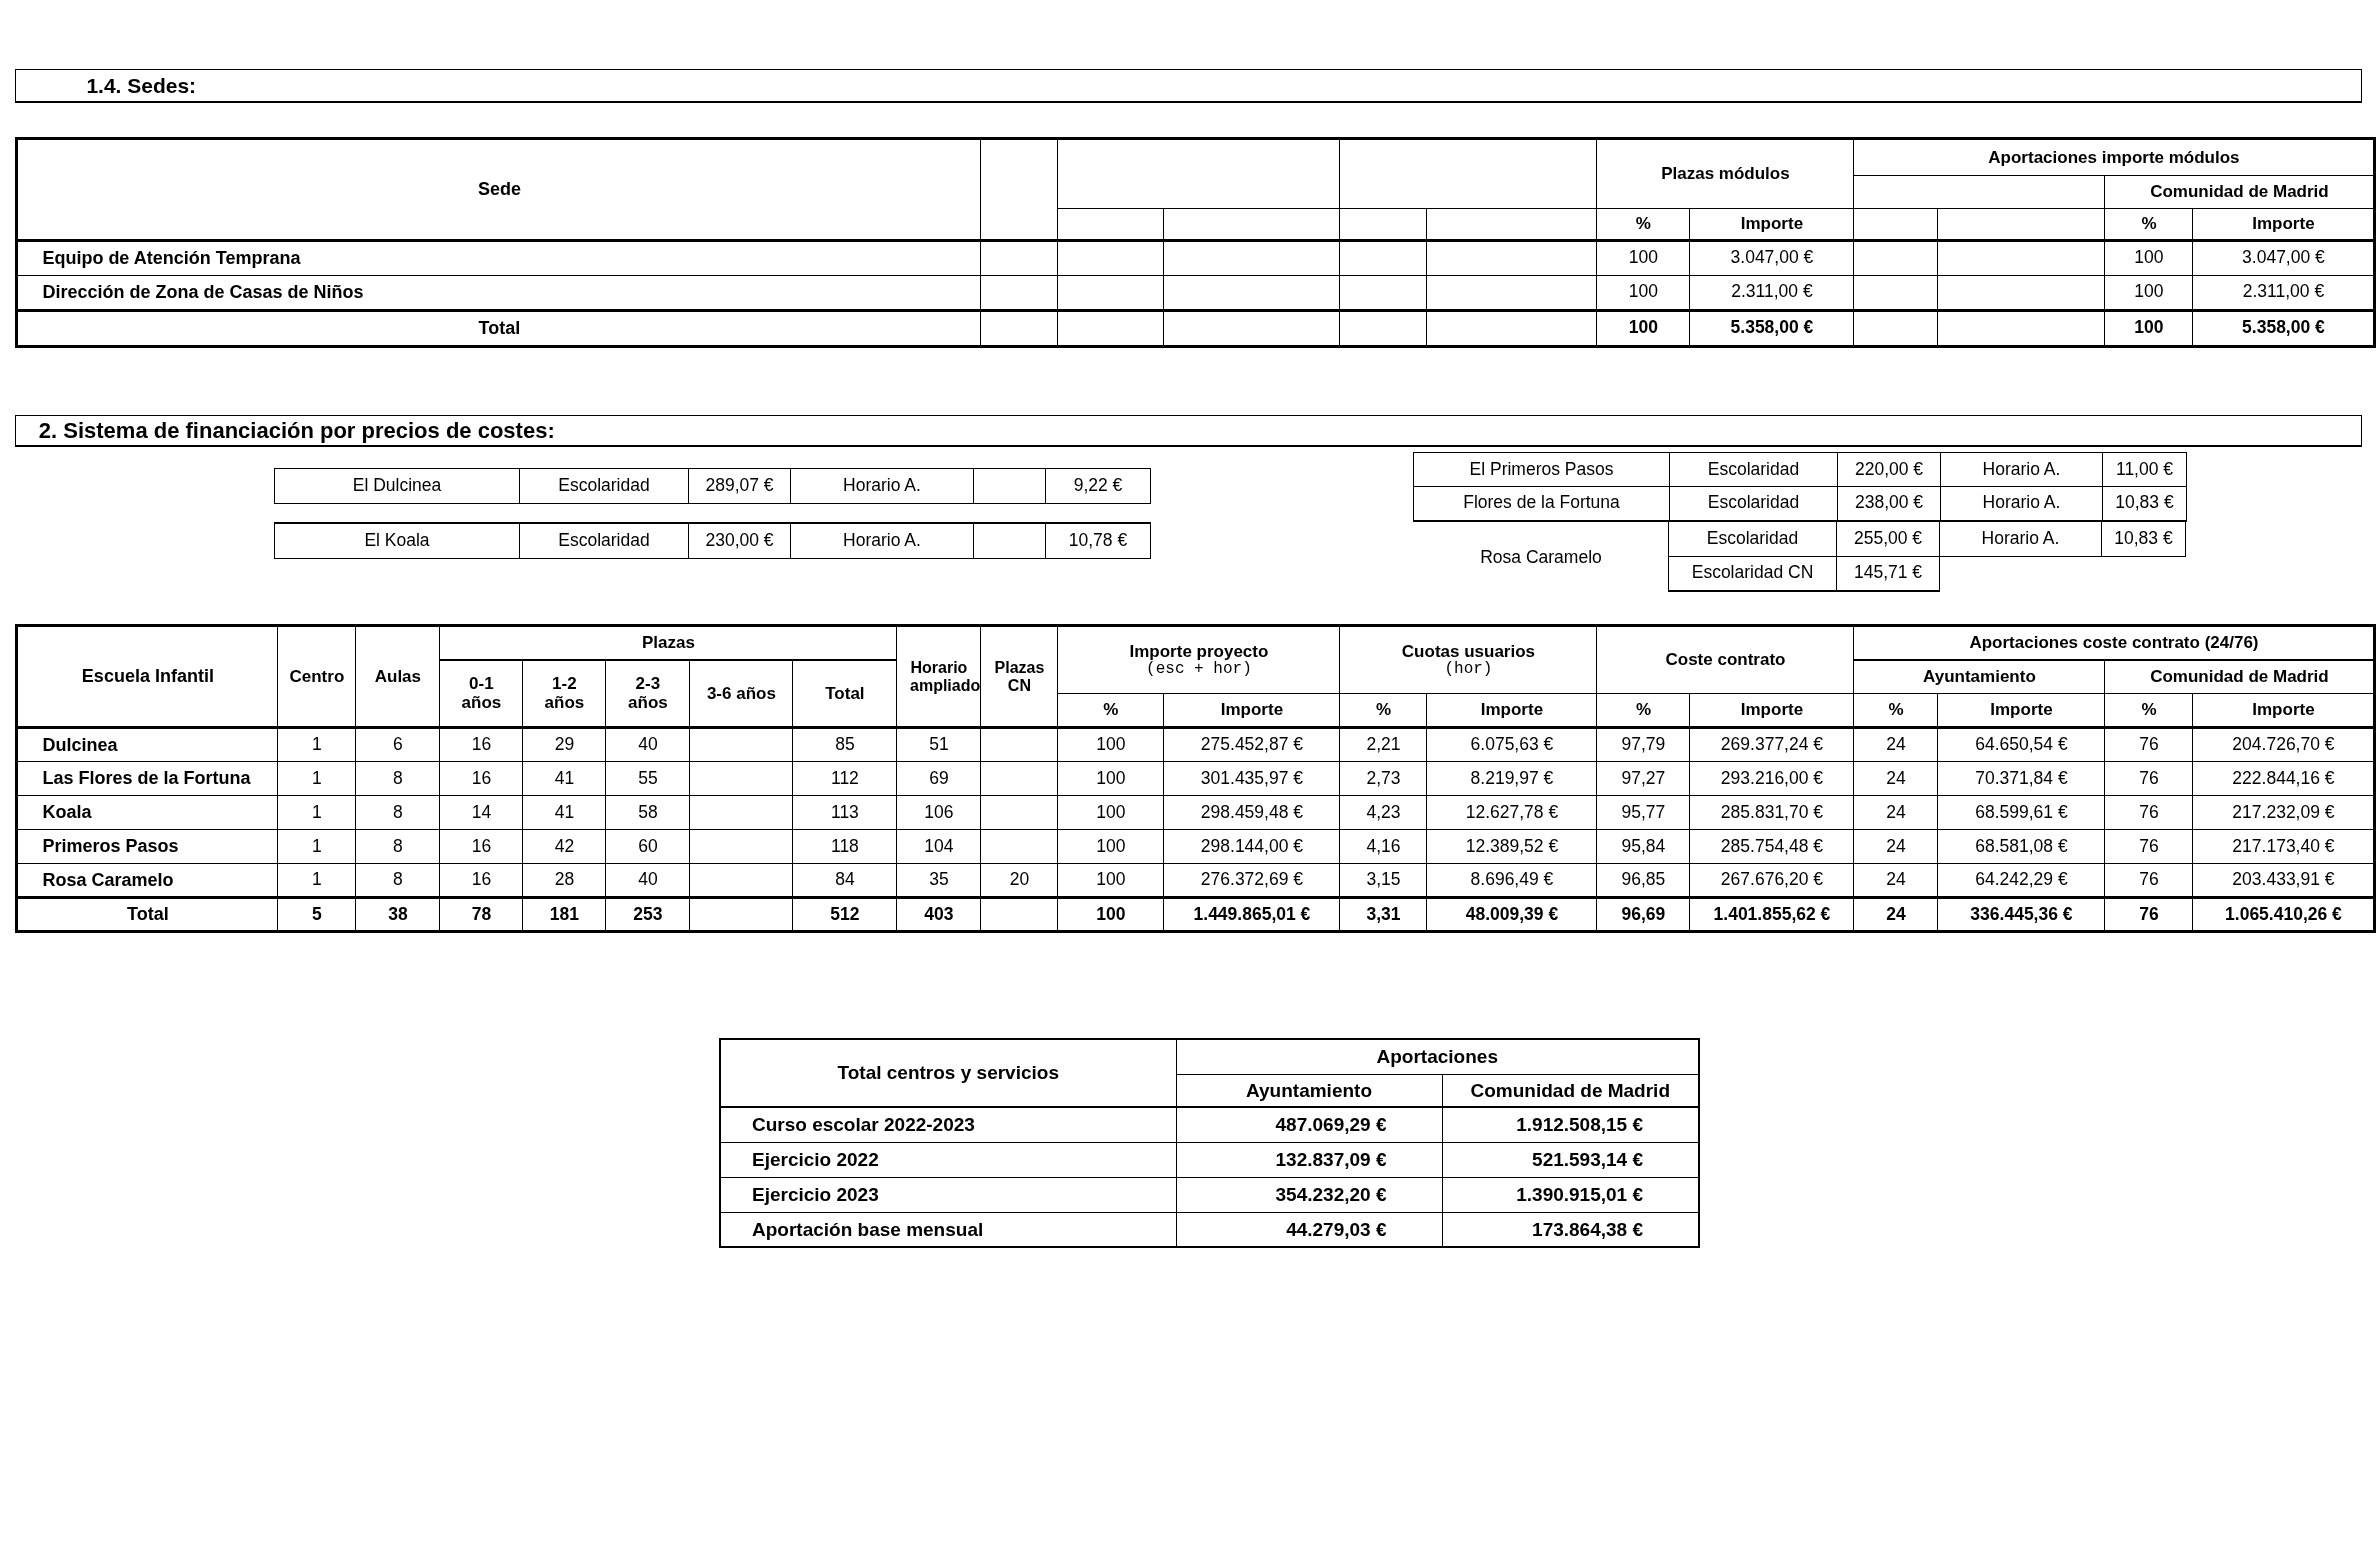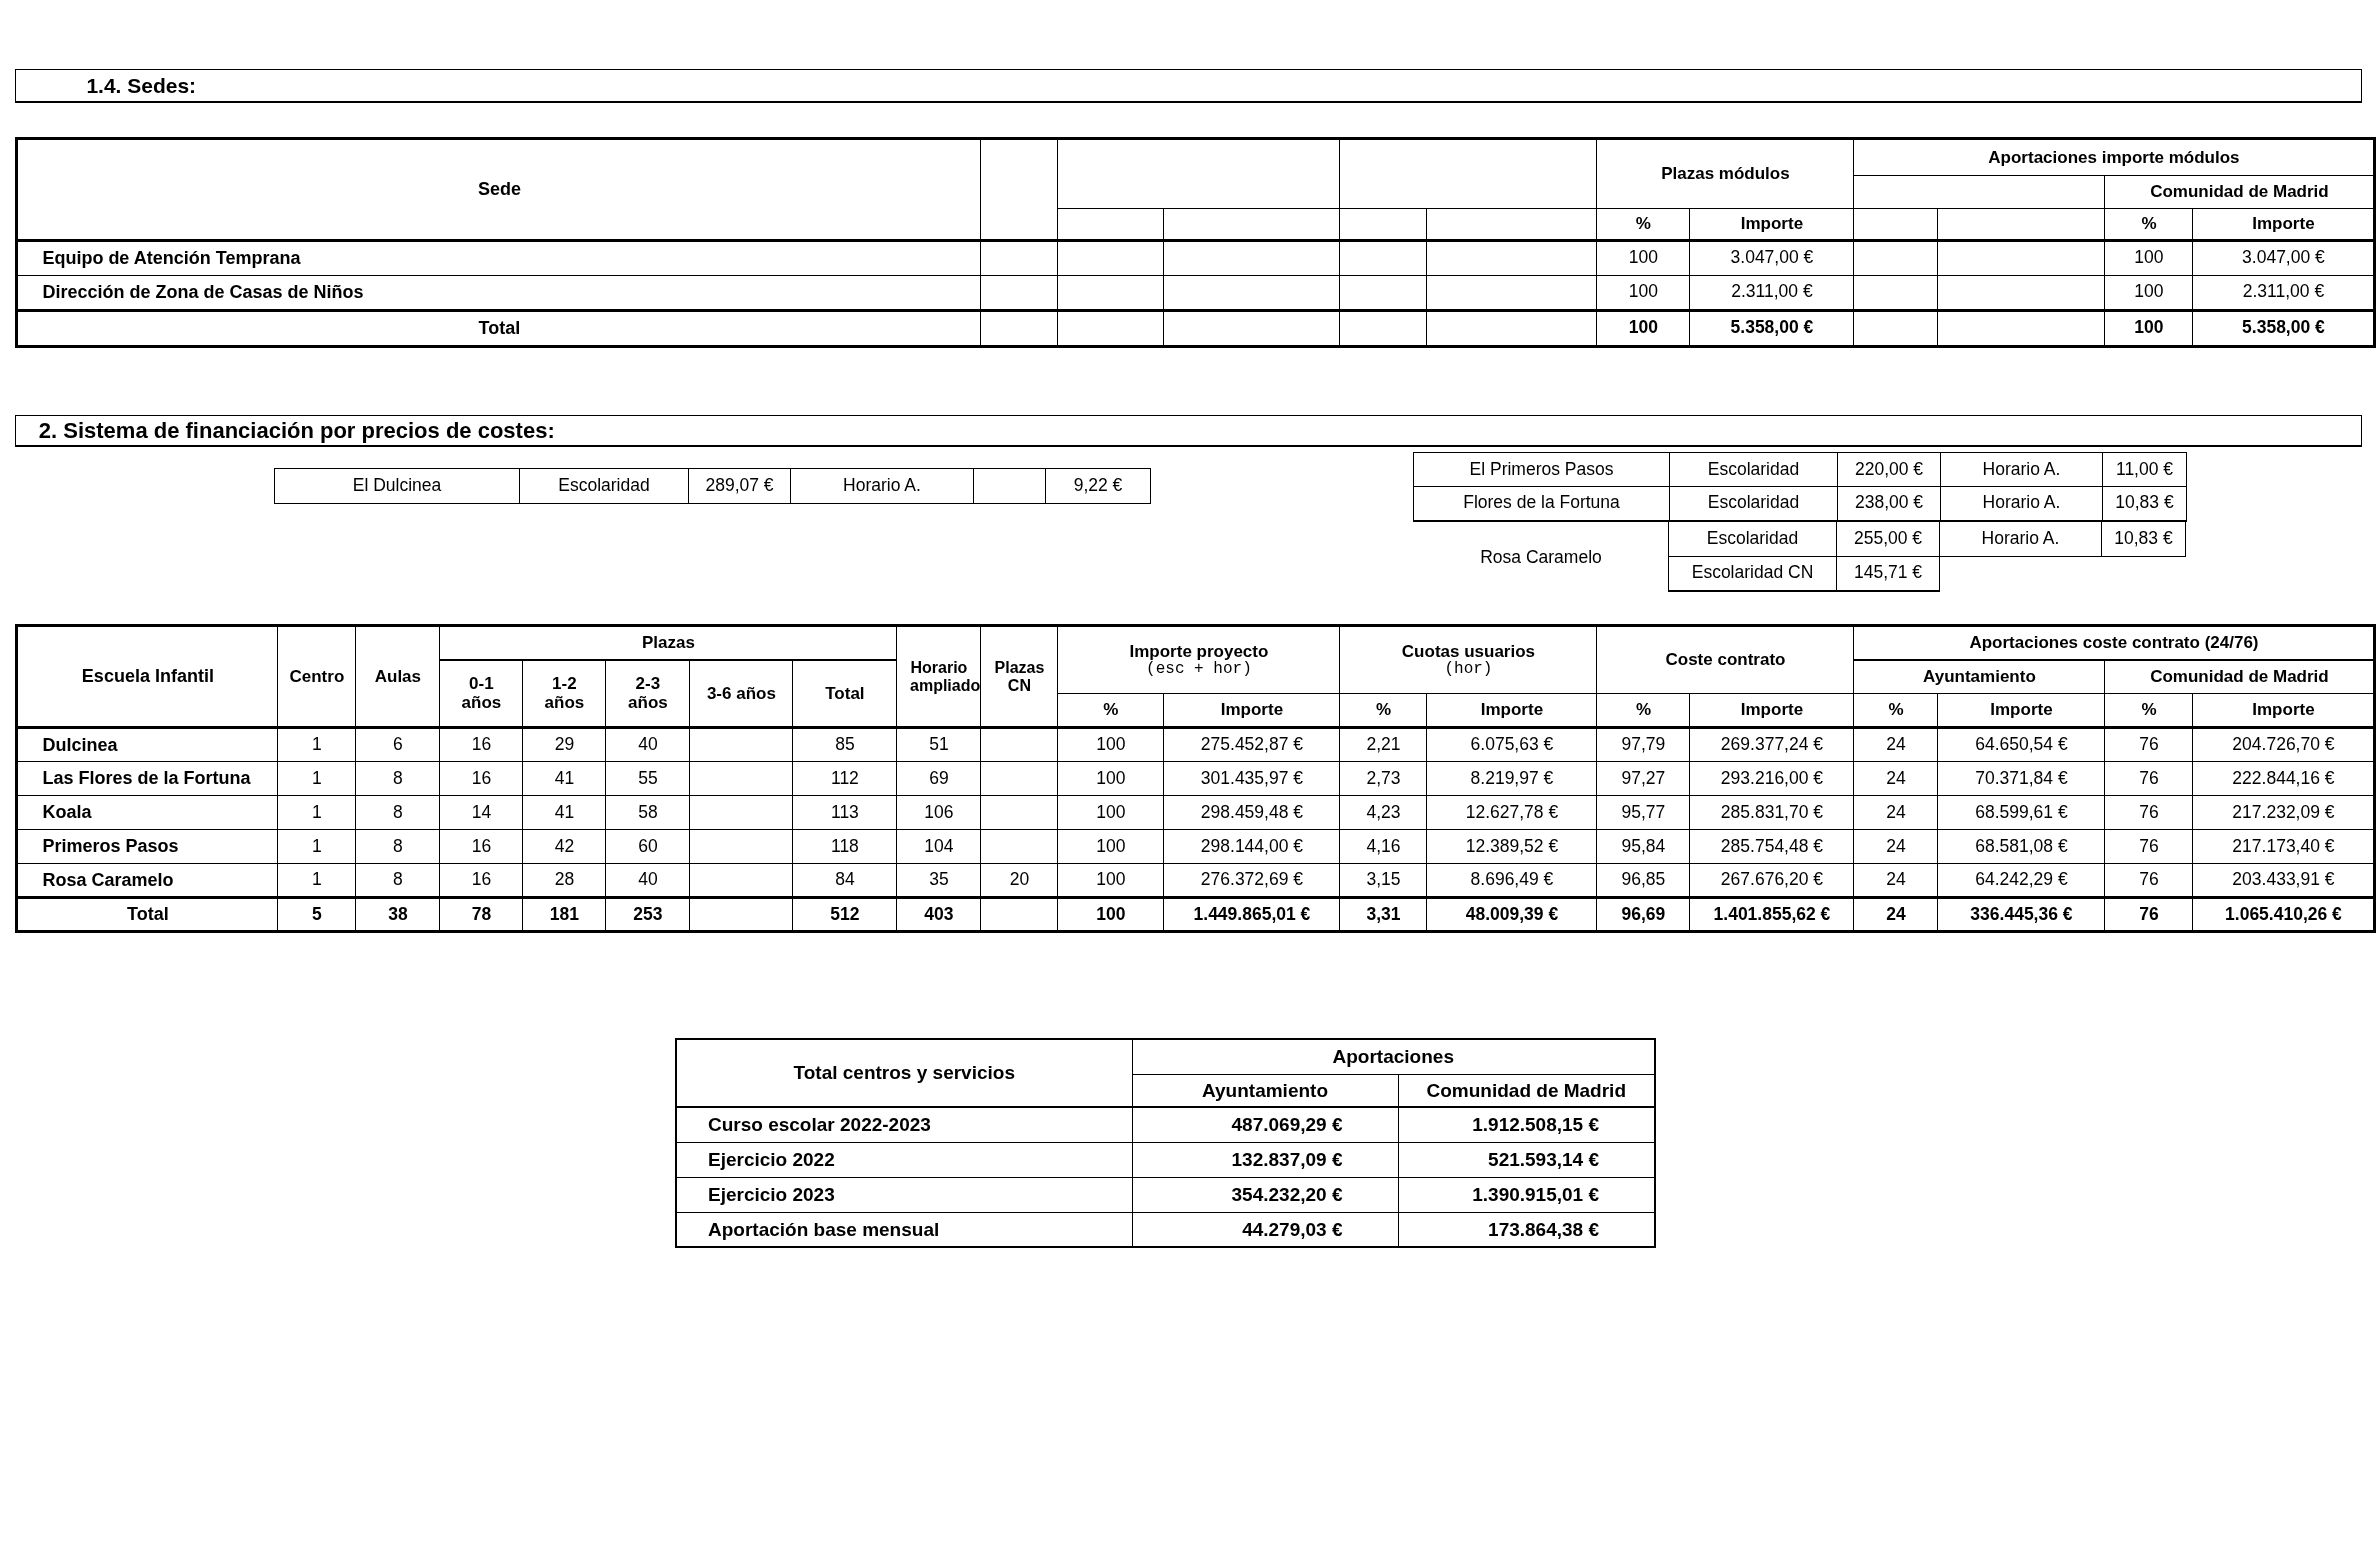--- a/index.html
+++ b/index.html
@@ -163,20 +163,40 @@
       <td>El Dulcinea</td>
       <td>Escolaridad</td>
       <td>289,07 €</td>
       <td>Horario A.</td>
       <td></td>
       <td>9,22 €</td>
     </tr>
   </tbody>
     </table>
 
+  <table class="mini abs" style="left:274px;top:522px;width:875px">
+    <colgroup>
+      <col style="width:245px">
+        <col style="width:169px">
+        <col style="width:102px">
+      <col style="width:183px">
+        <col style="width:72px">
+        <col style="width:105px">
+    </colgroup>
+    <tbody>
+        <tr style="height:35px" class="tt">
+      <td>El Koala</td>
+      <td>Escolaridad</td>
+      <td>230,00 €</td>
+      <td>Horario A.</td>
+      <td></td>
+      <td>10,78 €</td>
+    </tr>
+  </tbody>
+    </table>
 
   <table class="mini abs" style="left:1413px;top:452px;width:772px">
     <colgroup>
       <col style="width:256px">
         <col style="width:168px">
         <col style="width:103px">
       <col style="width:162px">
         <col style="width:84px">
     </colgroup>
     <tbody>
@@ -413,21 +433,21 @@
       <td>96,69</td>
       <td>1.401.855,62 €</td>
       <td>24</td>
       <td>336.445,36 €</td>
       <td>76</td>
       <td>1.065.410,26 €</td>
     </tr>
   </tbody>
     </table>
 
-  <table class="t4 abs" style="left:675px;top:1038px;width:979px">
+  <table class="t4 abs" style="left:719px;top:1038px;width:979px">
     <colgroup>
       <col style="width:456px">
         <col style="width:266px">
         <col style="width:257px">
     </colgroup>
     <tbody>
         <tr style="height:35px">
       <td rowspan="2" class="h4">Total centros y servicios</td>
       <td colspan="2" class="h4">Aportaciones</td>
     </tr>

